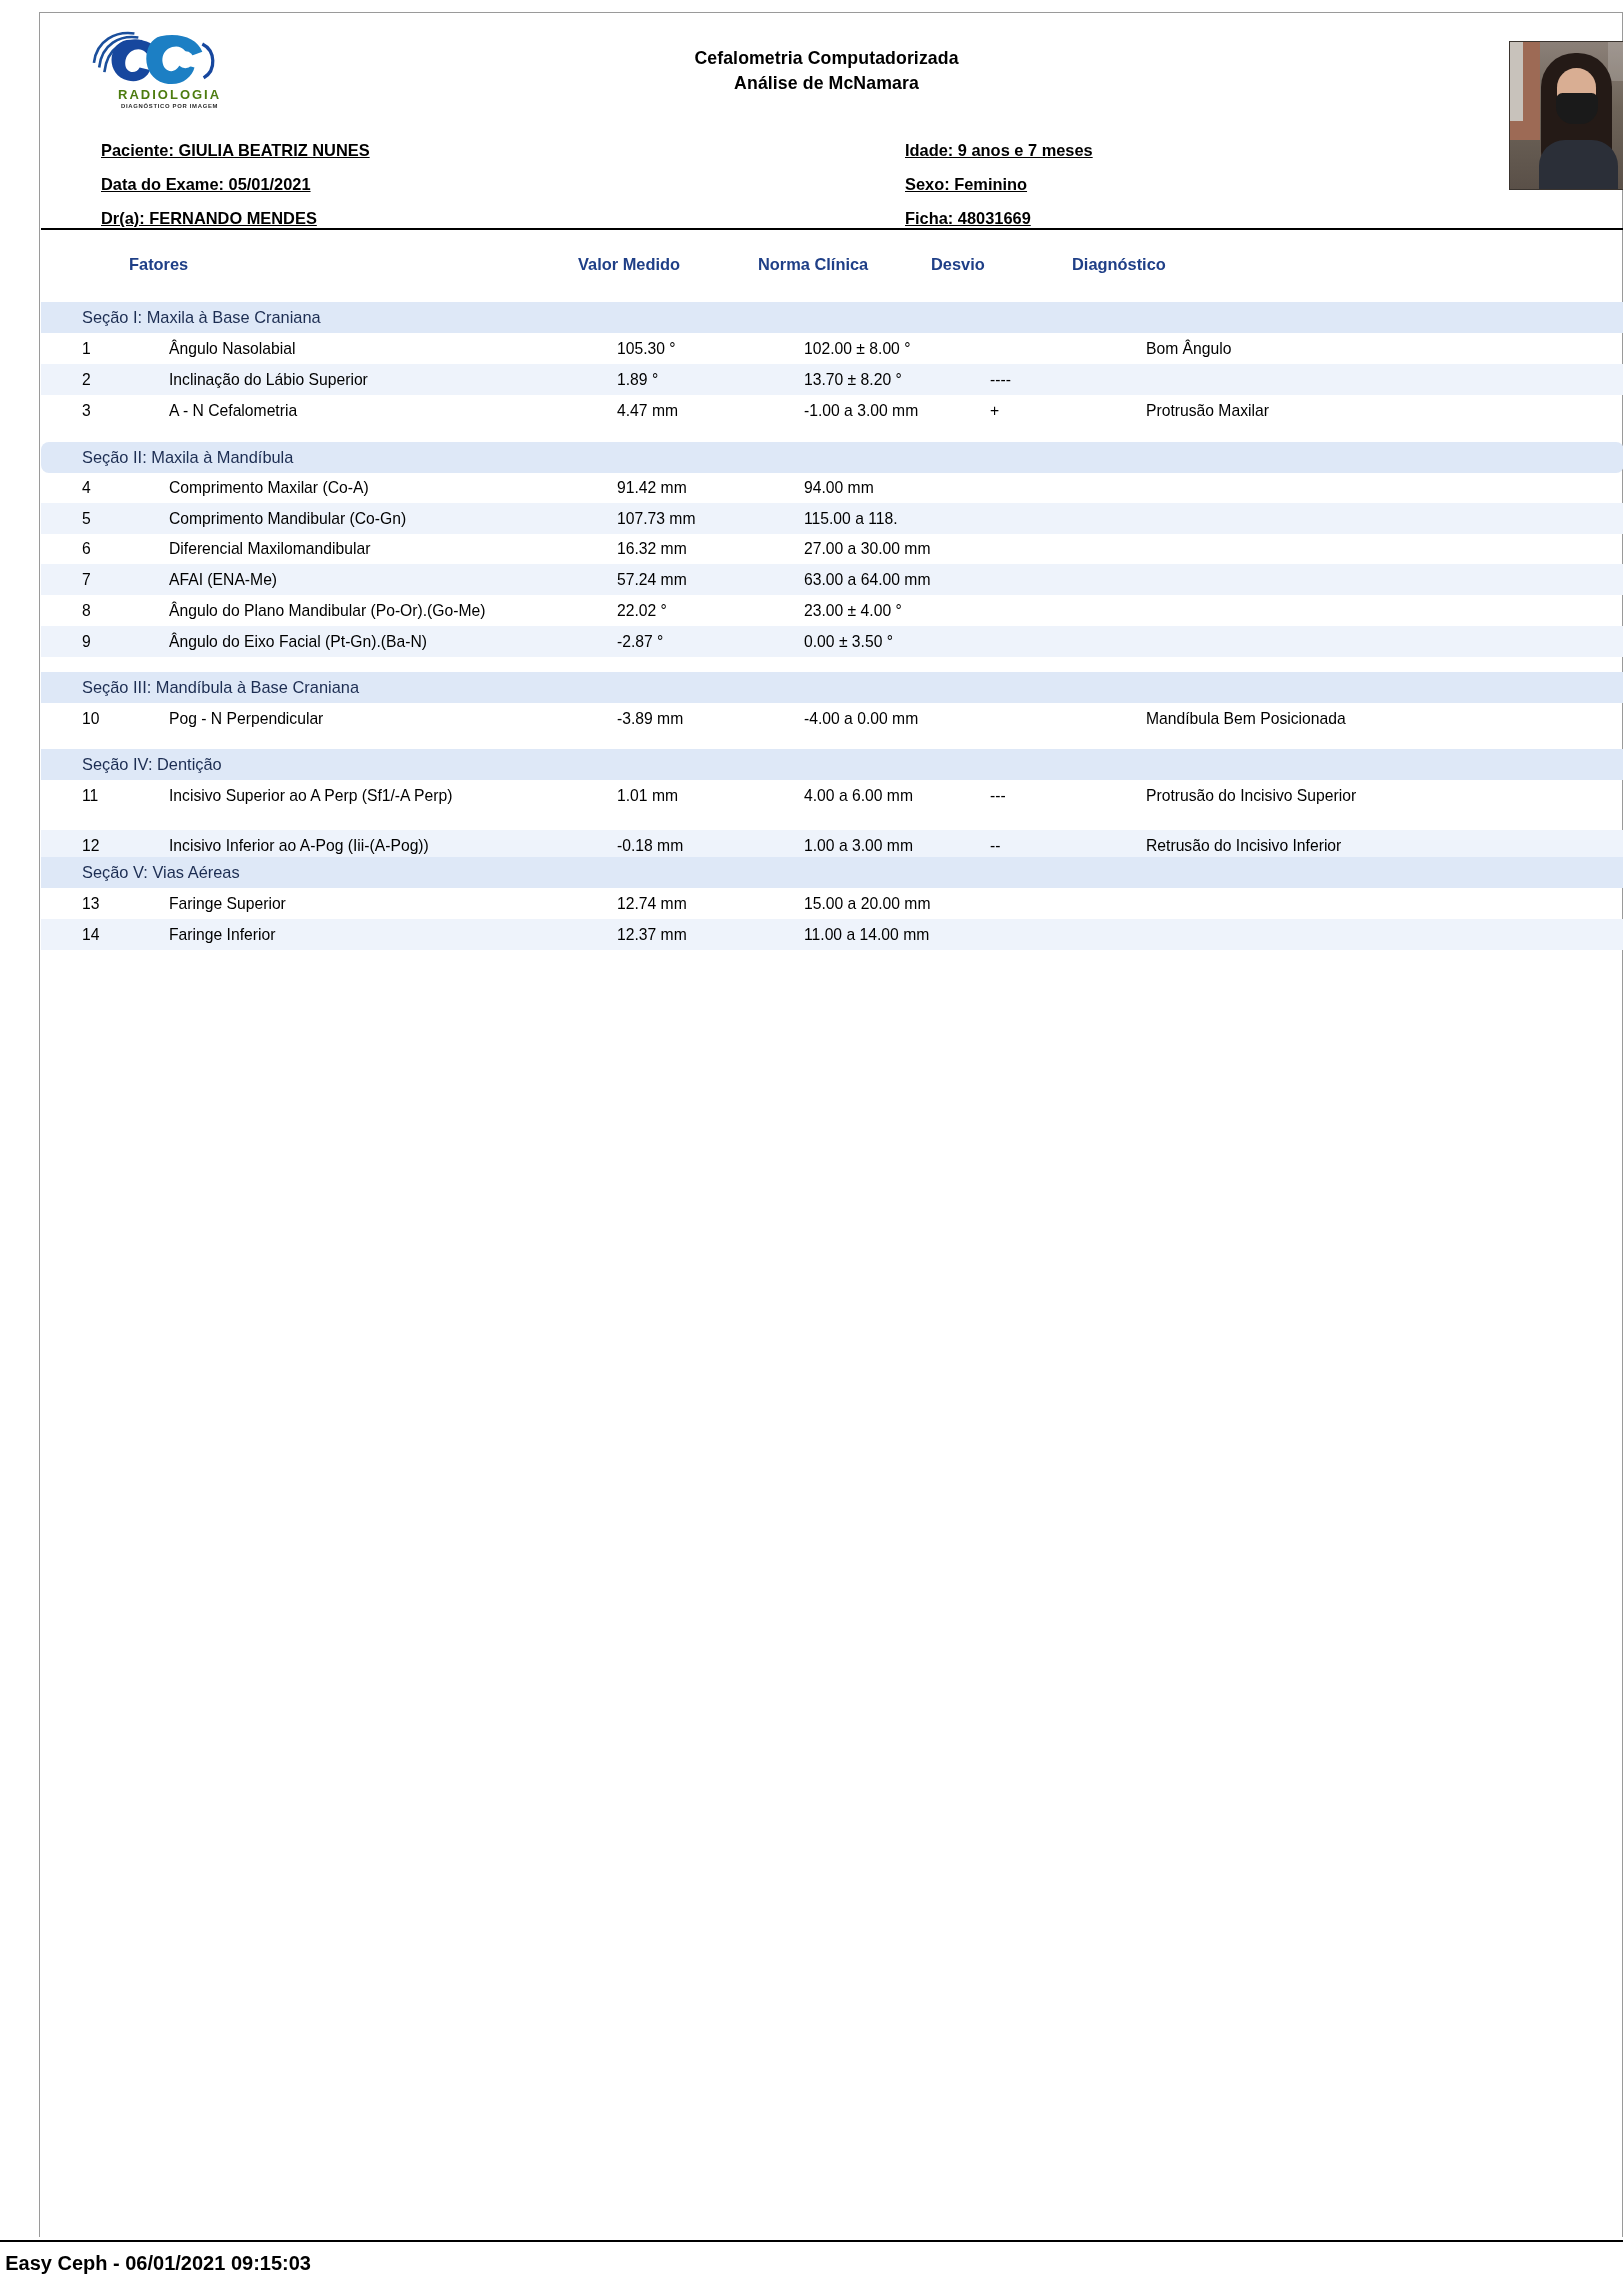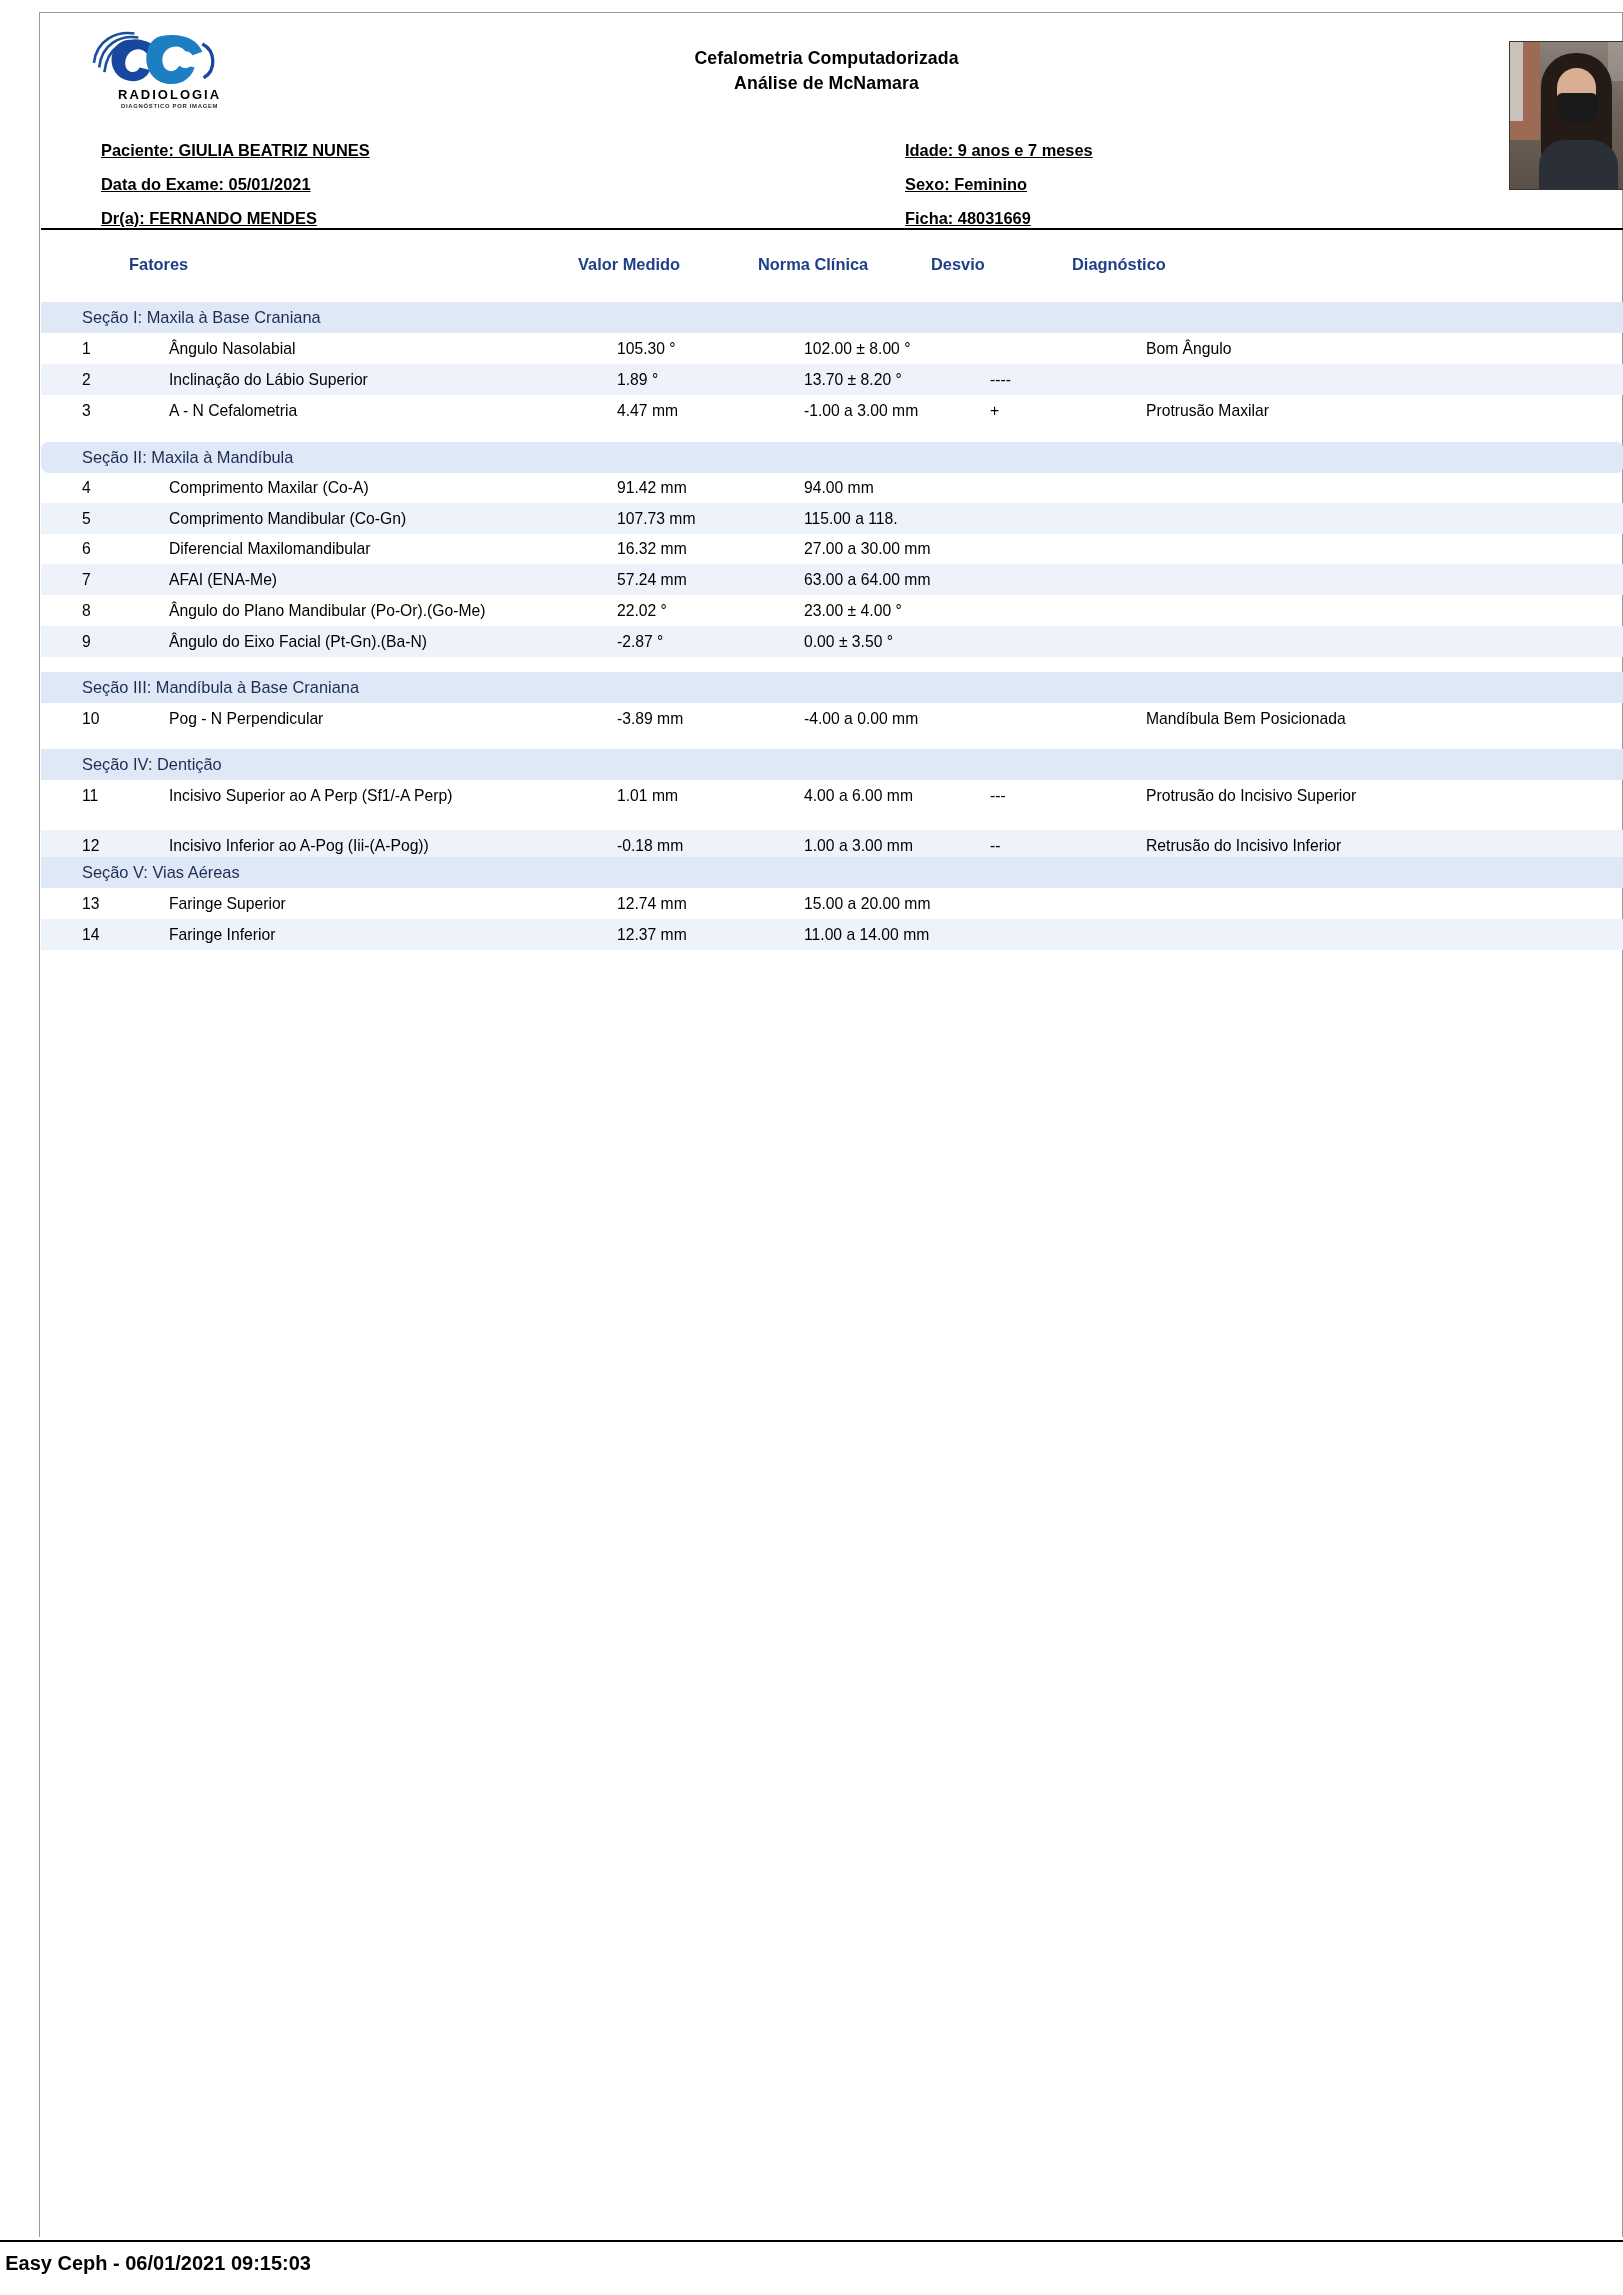--- a/index.html
+++ b/index.html
@@ -67,21 +67,21 @@
   }
   .logo-text {
     position: absolute;
     left: 23.6px;
     top: 60px;
     width: 118px;
     text-align: center;
     font-size: 13px;
     font-weight: bold;
     letter-spacing: 2px;
-    color: #000000;
+    color: #4d7c0f;
   }
   .logo-sub {
     position: absolute;
     left: 23.6px;
     top: 76px;
     width: 118px;
     text-align: center;
     font-size: 5.9px;
     font-weight: bold;
     letter-spacing: 0.7px;

